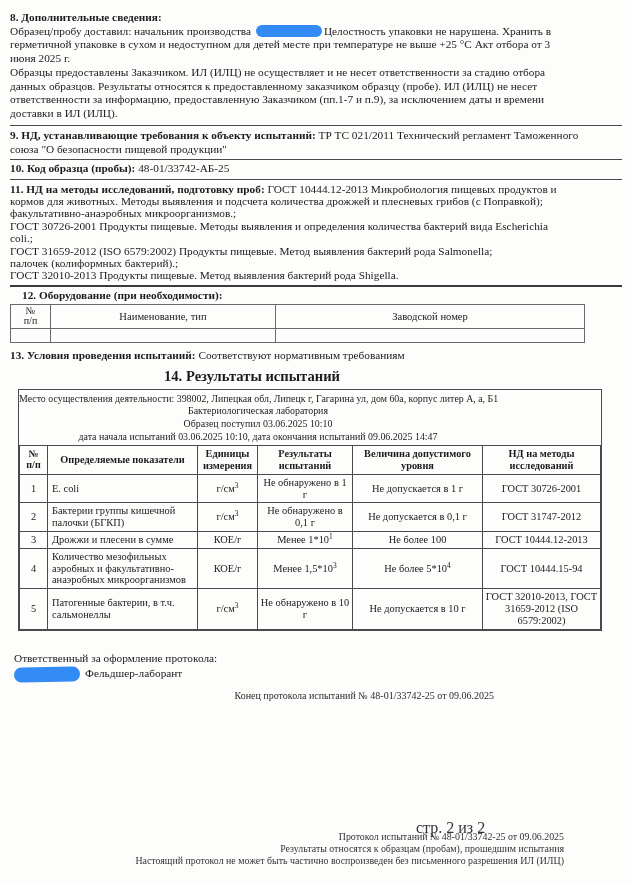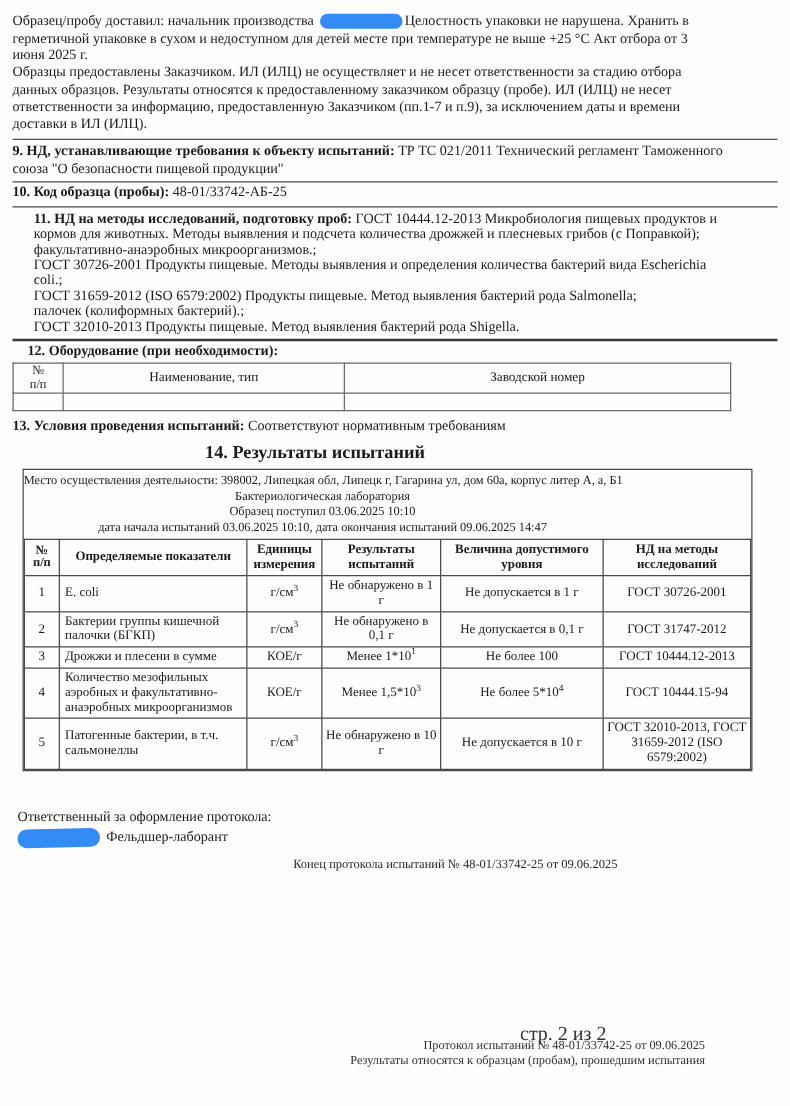--- a/index.html
+++ b/index.html
@@ -11,59 +11,60 @@
   .content{padding:11px 10px 0 10px;}
   .line{white-space:nowrap;line-height:13.9px;}
   b{font-weight:bold;}
   
   .sec8 .line{line-height:13.7px;}
   
   .sec9{border-top:1px solid #4a4a4a;border-bottom:1px solid #4a4a4a;margin-top:4px;padding:2px 0 3px 0;}
   .sec9 .line{line-height:14px;}
   .sec10{border-bottom:1px solid #4a4a4a;padding:2px 0 3px 0;font-family:Liberation Serif, serif;}
   .sec11{padding-top:3px;}
-  .sec11 .line{line-height:12.4px;margin-left:17px;}
+  .sec11 .line{line-height:12.4px;}
   .sec12{border-top:2px solid #3a3a3a;margin-top:3px;padding-top:2px;}
   .sec12-head{padding-left:12px;line-height:13px;}
   table{border-collapse:collapse;}
   .equip{width:575px;margin-top:2px;font-size:10.6px;}
   .equip th,.equip td{border:1px solid #6a6a6a;font-weight:normal;text-align:center;vertical-align:middle;line-height:11.5px;padding:1px 2px;}
   .equip thead tr{height:24px;}
   .equip tbody tr{height:14px;}
   .sec13{margin-top:6px;line-height:13px;}
   .results-title{margin:6px 0 0 0;font-size:14.6px;font-weight:bold;text-align:center;padding-right:128px;line-height:17px;}
   .results-box{margin:4px 0 0 8px;width:582px;border:1px solid #4a4a4a;}
   .box-head{padding:3px 0 2px 0;text-align:center;font-size:9.9px;padding-right:104px;}
   .box-head .line{line-height:12.6px;white-space:nowrap;}
   .results{width:100%;font-size:10.4px;table-layout:fixed;}
   .results th,.results td{border:1px solid #4a4a4a;vertical-align:middle;text-align:center;line-height:11.8px;padding:2px 2px;}
   .results th{font-weight:bold;font-size:10.3px;}
   .results td.c-ind{text-align:left;padding-left:4px;}
   .results sup{font-size:7.5px;line-height:0;}
   .num-stack div{line-height:10.5px;font-size:10px;}
   
-  .sign{margin-top:30px;padding-left:4px;}
+  .sign{margin-top:20px;padding-left:4px;}
   .sign-label{line-height:14px;}
   .sign-row{margin-top:2px;height:17px;}
   .redact{display:inline-block;background:#338bf5;border-radius:8px;}
   .redact.r1{width:66px;height:12px;vertical-align:text-bottom;margin:0 2px 0 2px;}
   .redact.r2{width:66px;height:15px;border-radius:9px;vertical-align:middle;transform:rotate(-1.2deg);margin-right:5px;}
   .end-line{margin-top:6px;text-align:right;font-size:10px;padding-right:128px;color:#2a2a2a;}
   
   .page-num{position:absolute;top:819px;left:416px;font-size:16px;color:#333;}
   .footer{position:absolute;top:831px;left:0;width:632px;text-align:right;padding-right:68px;box-sizing:border-box;font-size:9.9px;color:#333;}
   .footer .line{line-height:11.8px;}
 </style>
 </head>
 <body>
 
 <div class="page">
   <div class="content">
 
     <div class="sec8">
+      <div class="line"><b>8. Дополнительные сведения:</b></div>
       <div class="line"><span>Образец/пробу доставил: начальник производства </span><span class="redact r1" style="background: rgb(51, 139, 245);"></span><span>Целостность упаковки не нарушена. Хранить в</span></div>
       <div class="line">герметичной упаковке в сухом и недоступном для детей месте при температуре не выше +25 °C  Акт отбора от 3</div>
       <div class="line">июня 2025 г.</div>
       <div class="line">Образцы предоставлены Заказчиком. ИЛ (ИЛЦ) не осуществляет и не несет ответственности за стадию отбора</div>
       <div class="line">данных образцов. Результаты относятся к предоставленному заказчиком образцу (пробе). ИЛ (ИЛЦ) не несет</div>
       <div class="line">ответственности за информацию, предоставленную Заказчиком (пп.1-7 и п.9), за исключением даты и времени</div>
       <div class="line">доставки в ИЛ (ИЛЦ).</div>
     </div>
 
     <div class="sec9">
@@ -198,14 +199,15 @@
     </div>
 
     <div class="end-line">Конец протокола испытаний № 48-01/33742-25 от 09.06.2025</div>
   </div>
 
   <div class="page-num">стр. 2 из 2</div>
 
   <div class="footer">
     <div class="line">Протокол испытаний № 48-01/33742-25 от 09.06.2025</div>
     <div class="line">Результаты относятся к образцам (пробам), прошедшим испытания</div>
+    <div class="line">Настоящий протокол не может быть частично воспроизведен без письменного разрешения ИЛ (ИЛЦ)</div>
   </div>
 </div>
 
 </body></html>

